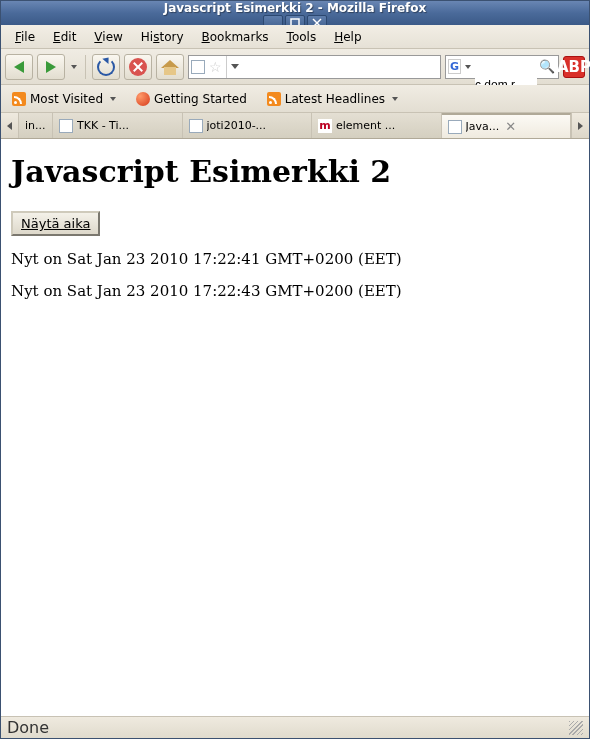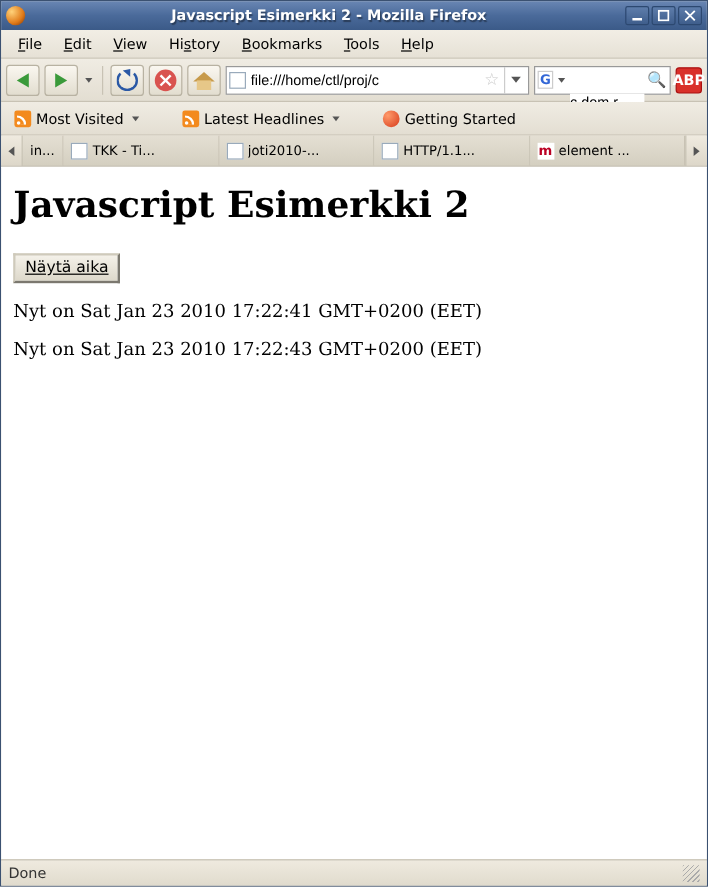--- a/index.html
+++ b/index.html
@@ -1,18 +1,18 @@
 <!DOCTYPE html>
 <html><head>
 <meta charset="utf-8">
 <style>
 * { box-sizing: border-box; margin: 0; padding: 0; }
 html, body { width: 590px; height: 739px; font-family: "DejaVu Sans", Arial, sans-serif; font-size: 12px; overflow: hidden; background: #e8e4dc; }
 .window { width: 590px; height: 739px; display: flex; flex-direction: column; border: 1px solid #3b5171; }
-.titlebar { height: 24px; background: linear-gradient(to bottom, #6986b3 0%, #4a6a9a 50%, #3b5a88 100%); display: flex; align-items: center; color: #fff; font-weight: bold; padding: 0 4px; }
+.titlebar { height: 24px; background: linear-gradient(to bottom, #6986b3 0%, #4a6a9a 50%, #3b5a88 100%); display: flex; align-items: center; color: #fff; font-weight: bold; padding: 0 4px; flex-direction: column; }
 .titlebar .ff-icon { width: 16px; height: 16px; margin-right: 6px; background: radial-gradient(circle at 30% 30%, #ffd27a, #e07b1a 60%, #7a2e00); border-radius: 50%; position: relative; }
 .titlebar .title { flex: 1; text-align: center; font-size: 12px; text-shadow: 1px 1px 1px rgba(0,0,0,.4); }
 .win-btns { display: flex; gap: 2px; }
 .win-btn { width: 20px; height: 16px; background: linear-gradient(#5e7dab,#3f5e8c); border: 1px solid #2c4870; border-radius: 2px; color: #fff; display: flex; align-items: center; justify-content: center; font-size: 10px; cursor: pointer; }
 .menubar { height: 24px; background: linear-gradient(#f2eee5,#e6e1d6); border-bottom: 1px solid #c8c2b4; display: flex; align-items: center; padding: 0 6px; gap: 2px; }
 .menu-item { padding: 2px 8px; cursor: pointer; }
 .menu-item u { text-decoration: underline; }
 .toolbar { height: 36px; background: linear-gradient(#f0ece3,#e3ded2); border-bottom: 1px solid #c8c2b4; display: flex; align-items: center; padding: 0 4px; gap: 4px; }
 .nav-btn { width: 28px; height: 26px; border: 1px solid #b8b2a2; border-radius: 3px; background: linear-gradient(#faf7f0,#e2ddcf); display: flex; align-items: center; justify-content: center; cursor: pointer; }
 .arrow-left { width: 0; height: 0; border-top: 6px solid transparent; border-bottom: 6px solid transparent; border-right: 10px solid #3a9a3a; }
@@ -32,22 +32,22 @@
 .url-bar { flex: 1; height: 24px; border: 1px solid #999; background: #fff; display: flex; align-items: center; padding: 0 2px; gap: 4px; }
 .url-bar .page-icon { width: 14px; height: 14px; border: 1px solid #9ab; background: #fff; }
 .url-bar input { flex: 1; border: none; outline: none; font-size: 12px; background: transparent; }
 .url-bar .star { color: #ccc; font-size: 14px; cursor: pointer; }
 .url-dd { width: 18px; height: 22px; border-left: 1px solid #ccc; display: flex; align-items: center; justify-content: center; cursor: pointer; }
 .url-dd::after { content: ""; border-left: 4px solid transparent; border-right: 4px solid transparent; border-top: 5px solid #555; }
 .search-box { width: 114px; height: 24px; border: 1px solid #999; background: #fff; display: flex; align-items: center; padding: 0 2px; gap: 3px; }
 .search-box .g { font-weight: bold; font-size: 11px; color: #3367d6; border: 1px solid #ccc; padding: 0 1px; }
 .search-box input { flex: 1; border: none; outline: none; font-size: 12px; min-width: 0; margin-top: 36px; }
 .search-box .mag { font-size: 13px; color: #666; cursor: pointer; }
-.abp { width: 22px; height: 22px; border-radius: 3px; background: #d9302a; color: #fff; font-size: 12px; font-weight: bold; display: flex; align-items: center; justify-content: center; cursor: pointer; border: 1px solid #a11; }
-.bookbar { height: 28px; background: linear-gradient(#f0ece3,#e3ded2); border-bottom: 1px solid #c8c2b4; display: flex; align-items: center; padding: 0 4px; gap: 22px; }
+.abp { width: 22px; height: 22px; border-radius: 3px; background: #d9302a; color: #fff; font-size: 15px; font-weight: bold; display: flex; align-items: center; justify-content: center; cursor: pointer; border: 1px solid #a11; }
+.bookbar { height: 28px; background: linear-gradient(#f0ece3,#e3ded2); border-bottom: 1px solid #c8c2b4; display: flex; align-items: center; padding: 0 4px; gap: 6px; }
 .book-item { display: flex; align-items: center; gap: 4px; padding: 2px 6px; border: 1px solid transparent; border-radius: 2px; cursor: pointer; }
 .rss-ic { width: 14px; height: 14px; background: #f38a1e; border-radius: 2px; position: relative; }
 .rss-ic::before { content: ""; position: absolute; left: 2px; bottom: 2px; width: 3px; height: 3px; background: #fff; border-radius: 50%; }
 .rss-ic::after { content: ""; position: absolute; left: 2px; bottom: 2px; width: 6px; height: 6px; border: 2px solid #fff; border-left: none; border-bottom: none; border-radius: 0 8px 0 0; }
 .gs-ic { width: 14px; height: 14px; background: radial-gradient(circle at 30% 30%, #ff9a6a, #d63a1a); border-radius: 50%; }
 .dd-mark::after { content: ""; display: inline-block; margin-left: 3px; border-left: 3px solid transparent; border-right: 3px solid transparent; border-top: 4px solid #555; vertical-align: middle; }
 .tabbar { height: 26px; background: linear-gradient(#e8e4da,#d8d3c6); border-bottom: 1px solid #b0a998; display: flex; align-items: stretch; }
 .tab-scroll { width: 18px; display: flex; align-items: center; justify-content: center; border-right: 1px solid #c8c2b4; cursor: pointer; background: linear-gradient(#efeadf,#ddd7c9); }
 .tab-scroll.right { border-right: none; border-left: 1px solid #c8c2b4; }
 .tab-scroll::after { content: ""; border-top: 4px solid transparent; border-bottom: 4px solid transparent; }
@@ -61,21 +61,21 @@
 .tab .fav.m { background: #fff; color: #b02; font-weight: bold; font-size: 11px; text-align: center; line-height: 14px; }
 .tab .lbl { white-space: nowrap; overflow: hidden; text-overflow: ellipsis; }
 .tab.first { width: 34px; flex-shrink: 0; }
 .tab.mid { flex: 1; }
 .tab .close-x { color: #888; font-size: 13px; padding: 0 2px; cursor: pointer; }
 .content { flex: 1; background: #fff; overflow: auto; border-top: 1px solid #fff; }
 .page { padding: 10px 10px; font-family: "DejaVu Serif", Georgia, serif; color: #000; }
 .page h1 { font-size: 30px; font-weight: bold; margin: 4px 0 22px 0; }
 .page button { font-family: "DejaVu Sans", Arial, sans-serif; font-size: 13px; padding: 3px 8px; background: linear-gradient(#f4f1e9,#ddd8ca); border: 2px outset #cfcabb; cursor: pointer; text-decoration: underline; }
 .page p { font-size: 15px; margin: 14px 0; }
-.statusbar { height: 22px; background: linear-gradient(#efeadf,#e0dbcd); border-top: 1px solid #c8c2b4; display: flex; align-items: center; padding: 0 6px; font-size: 12px; color: #333; gap: 35px; }
+.statusbar { height: 22px; background: linear-gradient(#efeadf,#e0dbcd); border-top: 1px solid #c8c2b4; display: flex; align-items: center; padding: 0 6px; font-size: 16px; color: #333; gap: 35px; }
 .statusbar .grip { margin-left: auto; width: 14px; height: 14px; background: repeating-linear-gradient(135deg,#aaa 0 1px,transparent 1px 3px); }
 </style>
 </head>
 <body>
 
 <div class="window">
 
   <div class="titlebar">
     <span class="ff-icon"></span>
     <span class="title">Javascript Esimerkki 2 - Mozilla Firefox</span>
@@ -122,69 +122,69 @@
         <span class="reload-icon"></span>
       </div>
     <div class="nav-btn">
         <span class="stop-icon"></span>
       </div>
     <div class="nav-btn">
         <span class="home-icon"></span>
       </div>
     <div class="url-bar">
       <span class="page-icon"></span>
-      <input type="text" value="file:///home/ctl/proj/c" style="">
       <span class="star">☆</span>
       <span class="url-dd"></span>
     </div>
     <div class="search-box">
       <span class="g">G</span>
       <span class="dd-tiny" style="width:8px;height:16px"></span>
       <input type="text" value="c dom r" style="">
       <span class="mag">🔍</span>
     </div>
     <div class="abp">ABP</div>
   </div>
 
   <div class="bookbar">
     <div class="book-item dd-mark">
       <span class="rss-ic"></span>
       <span>Most Visited</span>
     </div>
+    <div class="book-item">
+      <span class="gs-ic"></span>
+      <span>Getting Started</span>
+    </div>
     <div class="book-item dd-mark">
       <span class="rss-ic"></span>
       <span>Latest Headlines</span>
-    </div>
-    <div class="book-item">
-      <span class="gs-ic"></span>
-      <span>Getting Started</span>
     </div>
   </div>
 
   <div class="tabbar">
     <div class="tab-scroll left"></div>
     <div class="tabs">
       <div class="tab first">
           <span class="lbl">in...</span>
         </div>
       <div class="tab mid">
           <span class="fav doc"></span>
           <span class="lbl">TKK - Ti...</span>
         </div>
       <div class="tab mid">
           <span class="fav doc"></span>
           <span class="lbl">joti2010-...</span>
         </div>
       <div class="tab mid">
-          <span class="fav doc"></span>
-          <span class="lbl">HTTP/1.1...</span>
-        </div>
-      <div class="tab mid">
           <span class="fav m">m</span>
           <span class="lbl">element ...</span>
+        </div>
+      <div class="tab mid active">
+          <span class="fav doc"></span>
+          <span class="lbl">Java...</span>
+          <span class="close-x">✕</span>
         </div>
     </div>
     <div class="tab-scroll right"></div>
   </div>
 
   <div class="content">
     <div class="page">
       <h1>Javascript Esimerkki 2</h1>
       <button>Näytä aika</button>
       <p>Nyt on Sat Jan 23 2010 17:22:41 GMT+0200 (EET)</p>

